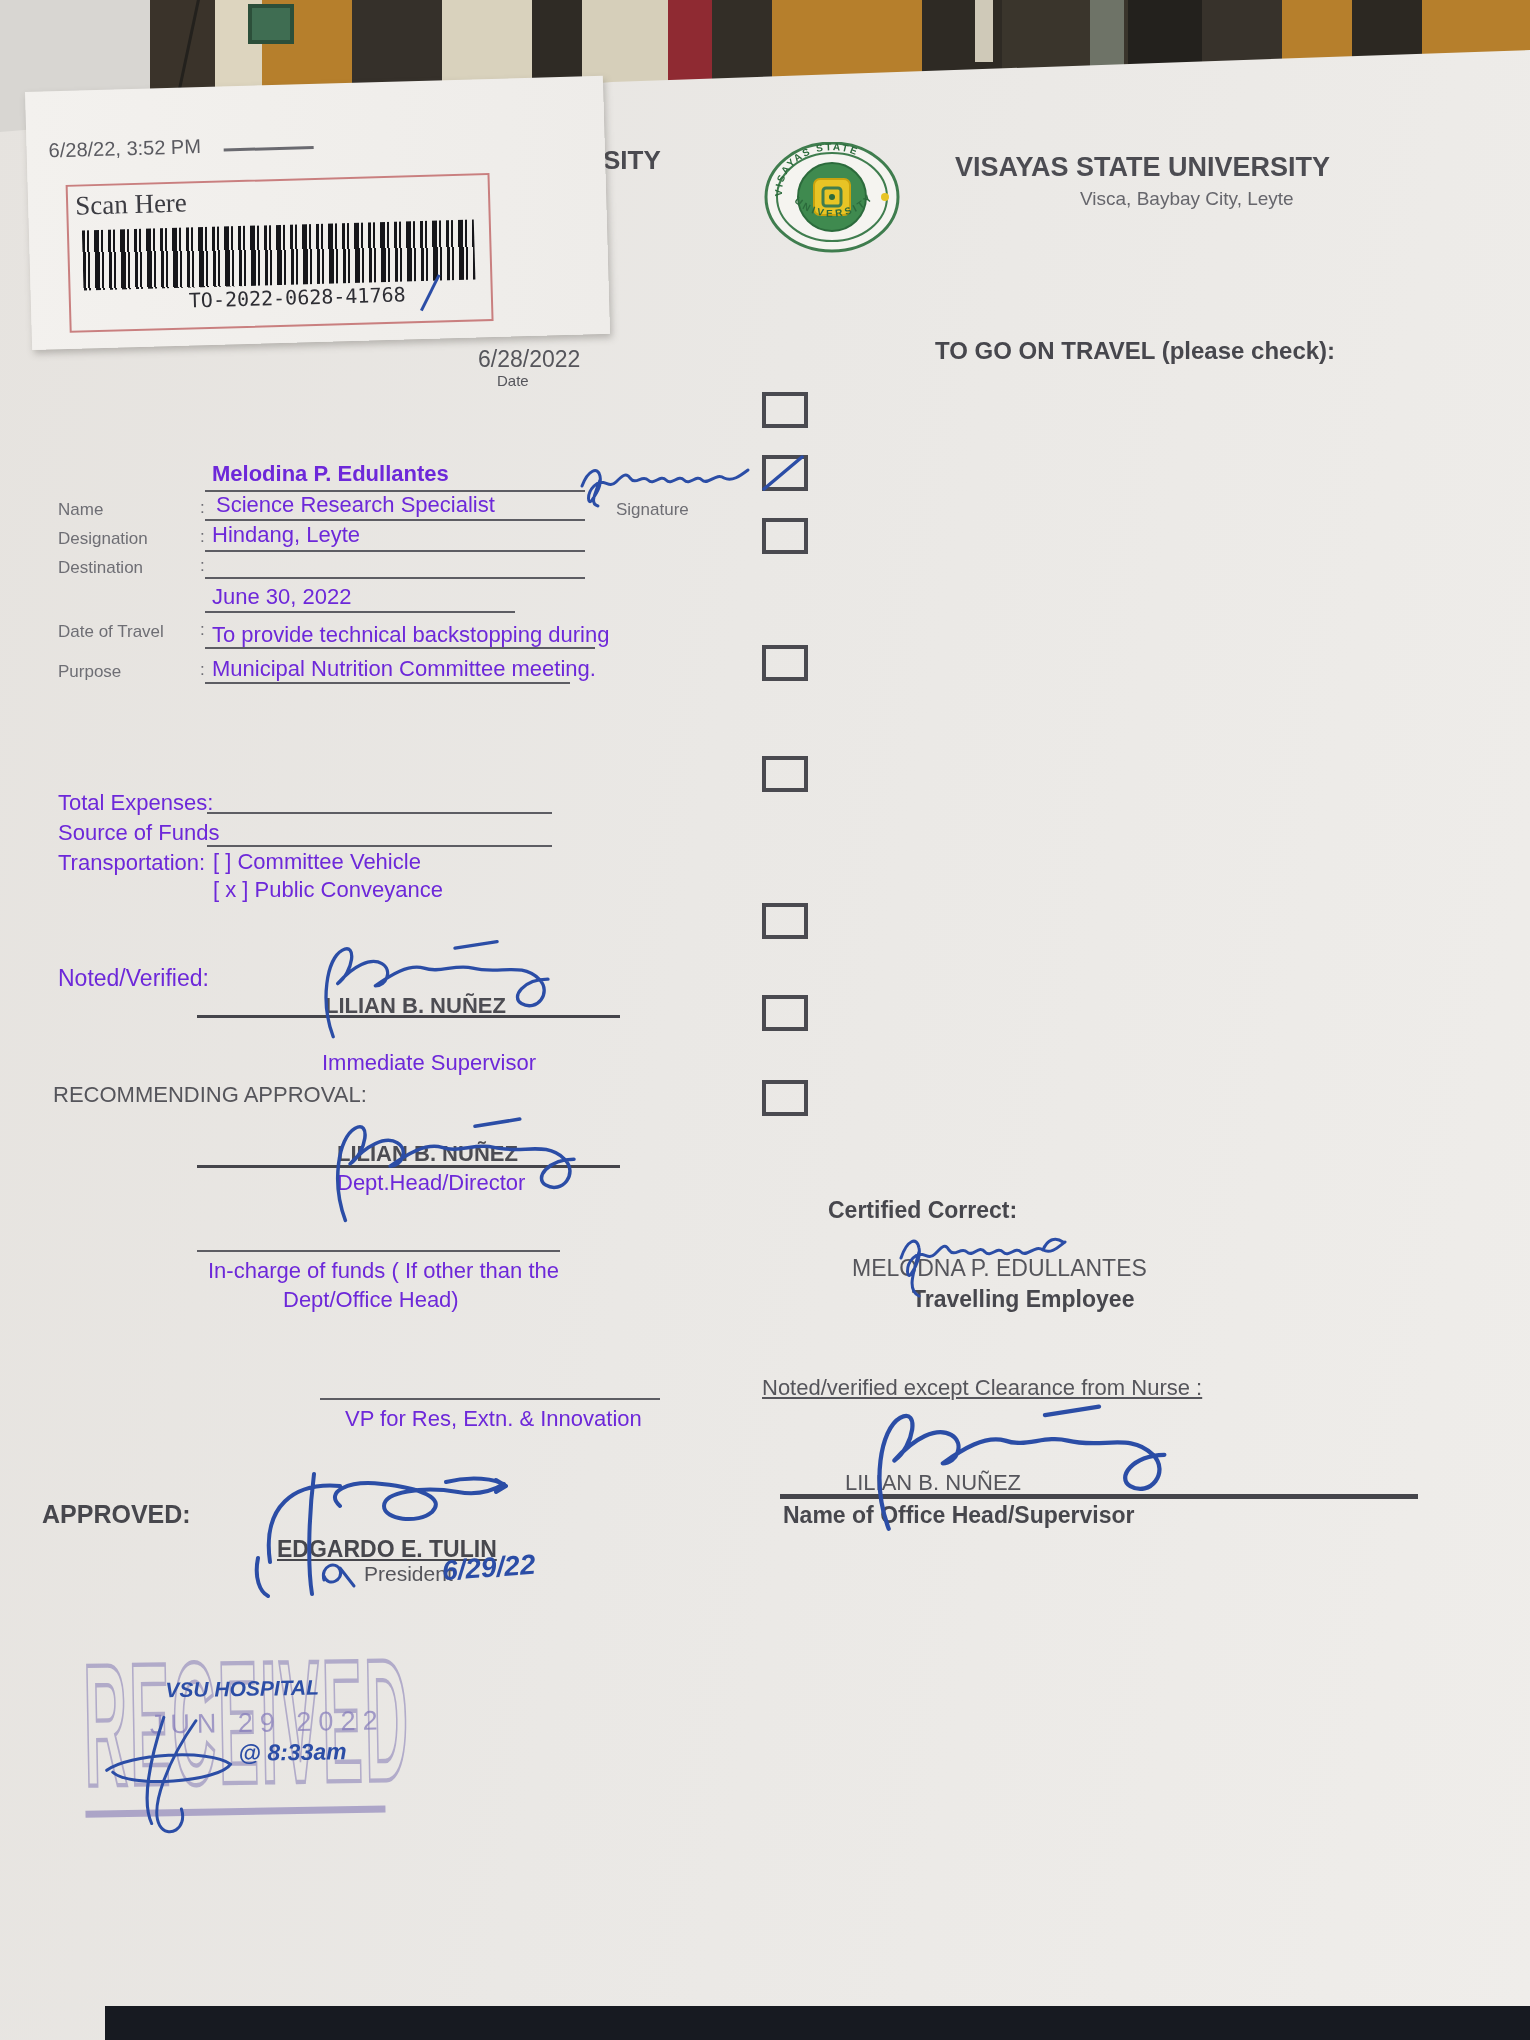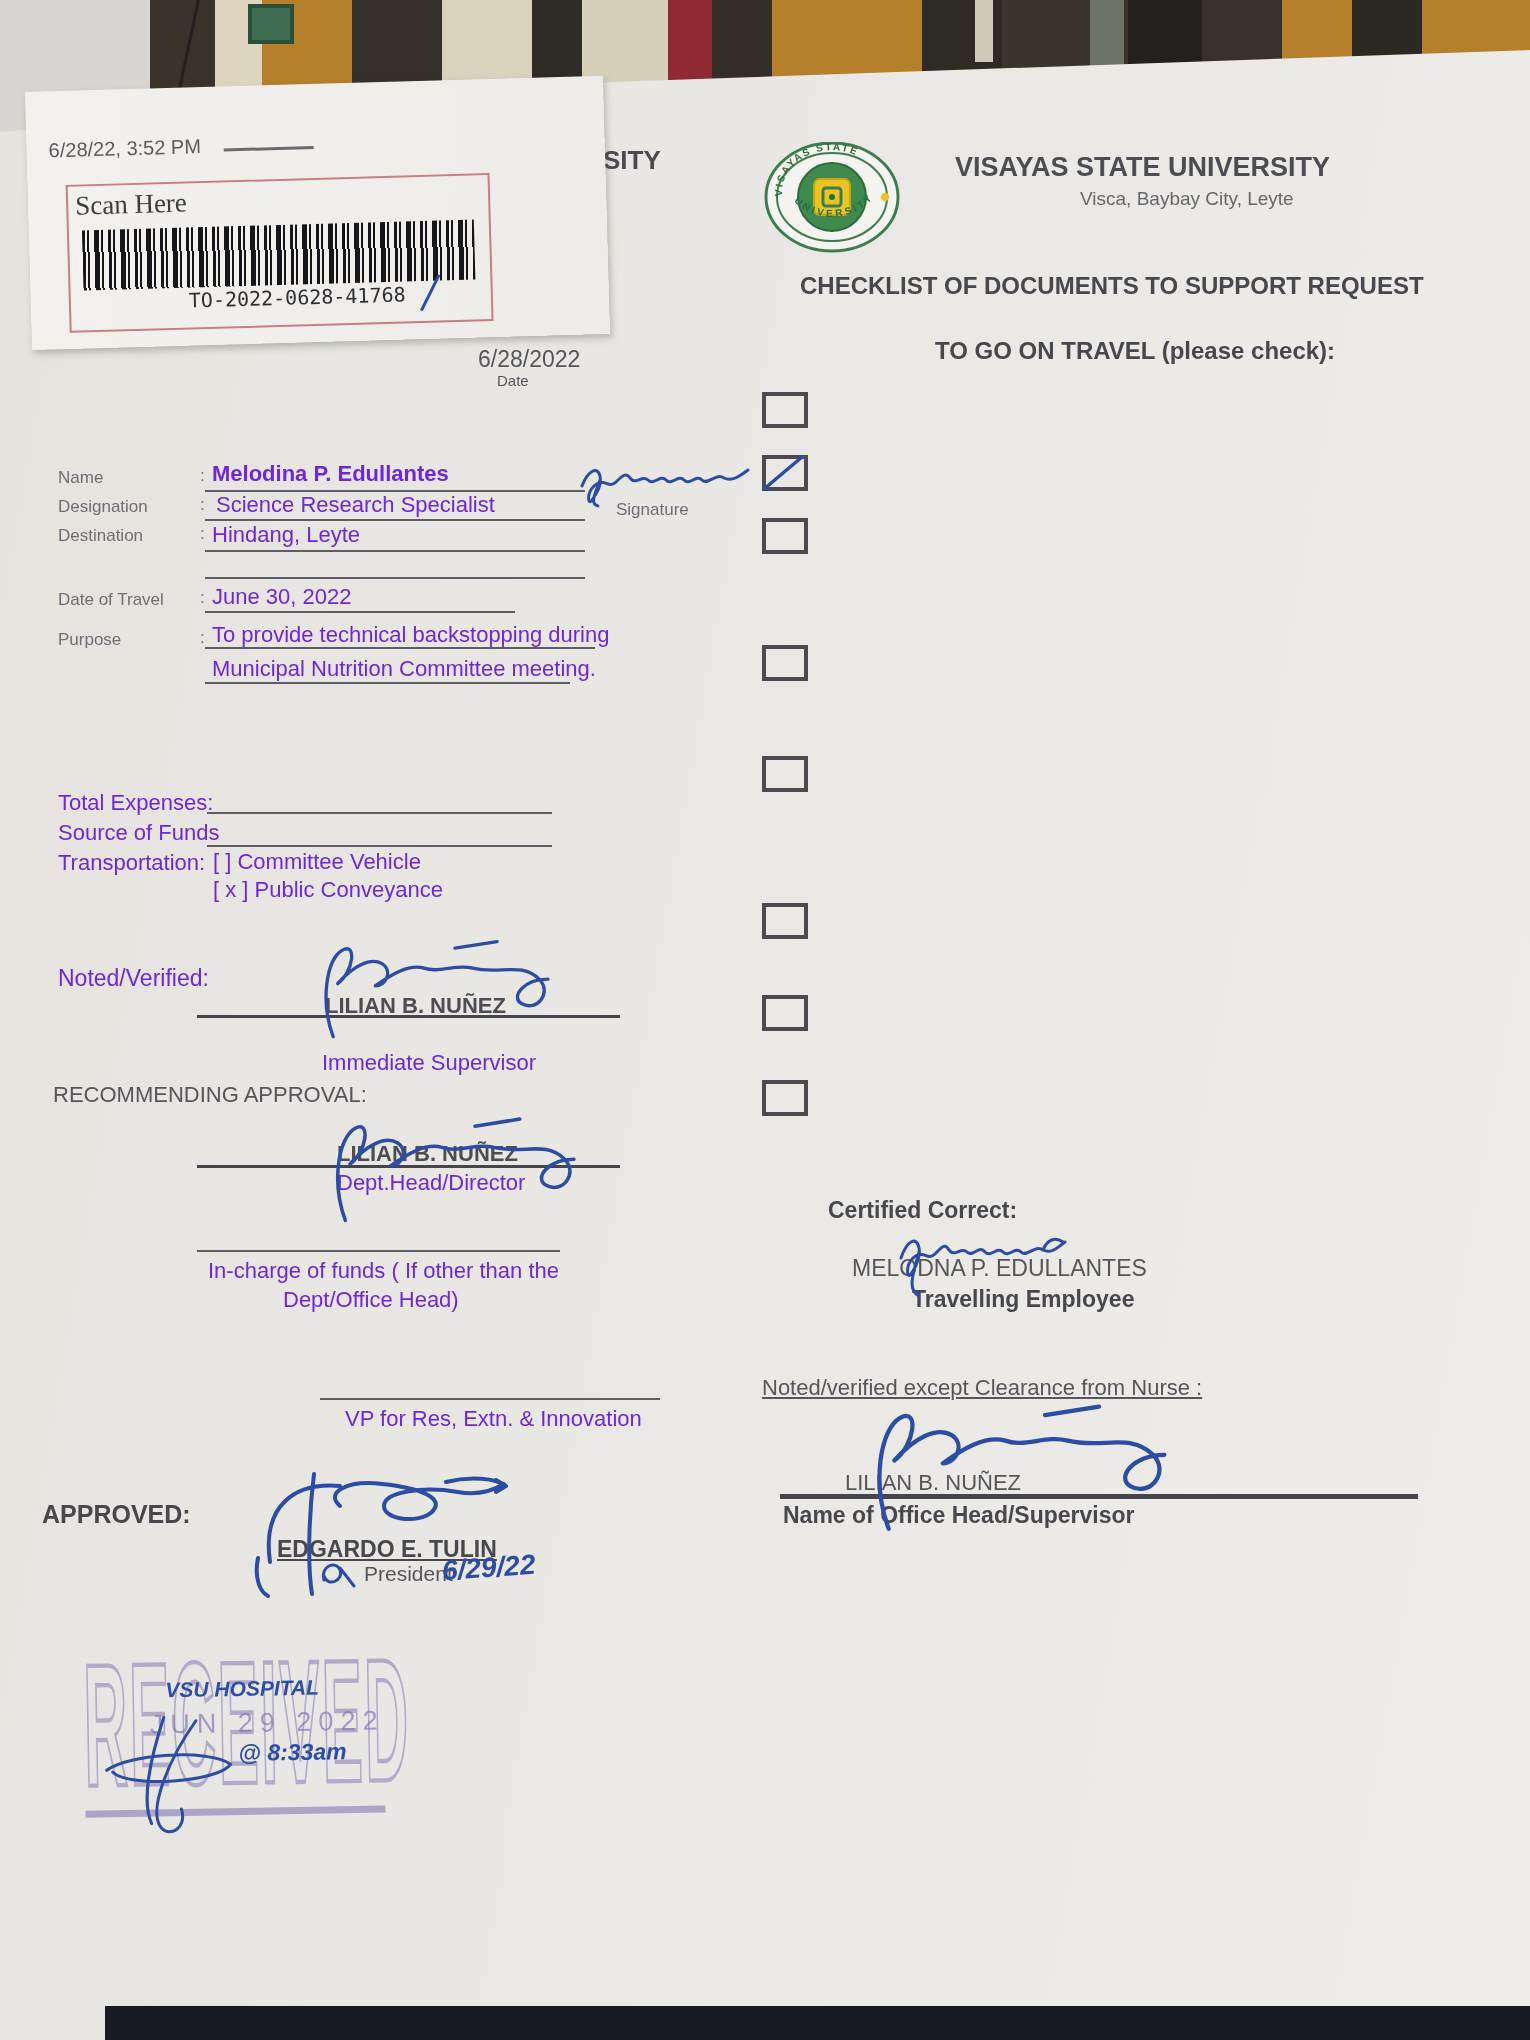--- a/index.html
+++ b/index.html
@@ -22,21 +22,21 @@
     box-shadow:0 -4px 8px rgba(0,0,0,.25);}
   .content{z-index:3;}
   
   .slip{left:25px;top:92px;width:578px;height:258px;z-index:5;
     background:linear-gradient(95deg,#f3f1ee 0%,#eeece9 100%);
     transform:rotate(-1.6deg);transform-origin:0 0;
     box-shadow:2px 4px 7px rgba(90,85,80,.35);}
   .note{z-index:6;color:#2b4da6;font-style:italic;}
   .uline{height:2px;background:#5d5d63;z-index:3;}
   .txt{white-space:nowrap;z-index:3;}
-  .lbl{font-size:17px;color:#6e6e74;}
+  .lbl{font-size:17px;color:#6e6e74;margin-top:32px;}
   .val{font-size:22px;color:#6d28d9;}
   .cb{width:46px;height:36px;border:4px solid #4a4a50;box-sizing:border-box;z-index:3;}
   .ck-line{font-size:22px;line-height:30px;color:#55555b;white-space:nowrap;}
   svg.sig{position:absolute;z-index:4;overflow:visible;}
   svg.sig path{fill:none;stroke:#2b4da6;stroke-linecap:round;stroke-linejoin:round;}
   .stamp{left:78px;top:1622px;width:322px;height:210px;z-index:3;transform:rotate(-1deg);}
   .stamp-word{position:absolute;left:6px;top:0;font-weight:700;font-size:120px;letter-spacing:5px;
     color:transparent;-webkit-text-stroke:3px rgba(122,111,176,.5);
     transform:scale(.5,1.45);transform-origin:0 0;white-space:nowrap;}
   .stamp-under{position:absolute;left:6px;top:186px;width:300px;height:7px;background:rgba(122,111,176,.55);}
@@ -84,21 +84,20 @@
     <circle cx="68" cy="55" r="3" fill="#2c6b3c"></circle>
     <circle cx="121" cy="55" r="4" fill="#e8c425"></circle>
     <path id="sealTop" d="M 20 62 A 50 42 0 1 1 116 62" fill="none"></path>
     <text font-size="10" fill="#2c6b3c" font-weight="bold" letter-spacing="2"><textPath href="#sealTop" startOffset="8">VISAYAS STATE</textPath></text>
     <path id="sealBot" d="M 22 48 A 50 44 0 0 0 114 48" fill="none"></path>
     <text font-size="10" fill="#2c6b3c" font-weight="bold" letter-spacing="3"><textPath href="#sealBot" startOffset="14">UNIVERSITY</textPath></text>
   </svg>
   <div class="abs txt content" style="left:955px;top:152px;font-size:27px;font-weight:700;color:#4c4c52;">VISAYAS STATE UNIVERSITY</div>
   <div class="abs txt content" style="left:1080px;top:188px;font-size:19px;color:#66666c;">Visca, Baybay City, Leyte</div>
 
-  <div class="abs txt content" style="left:800px;top:272px;font-size:24px;font-weight:700;color:#47474d;">CHECKLIST OF DOCUMENTS TO SUPPORT REQUEST</div>
   <div class="abs txt content" style="left:935px;top:302px;font-size:24px;font-weight:700;color:#47474d;margin-top:35px;">TO GO ON TRAVEL (please check):</div>
 
   <div class="abs cb" style="left:762px;top:392px;"></div>
   <div class="abs" style="left:812px;top:392px;">
     <div class="ck-line">Medical Clearance from the VSU Infirmary that the</div>
     <div class="ck-line">employee have no symptoms of Covid 19</div>
   </div>
 
   <div class="abs cb" style="left:762px;top:455px;">
     <svg width="46" height="40" style="position:absolute;left:-6px;top:-8px;overflow:visible;">

